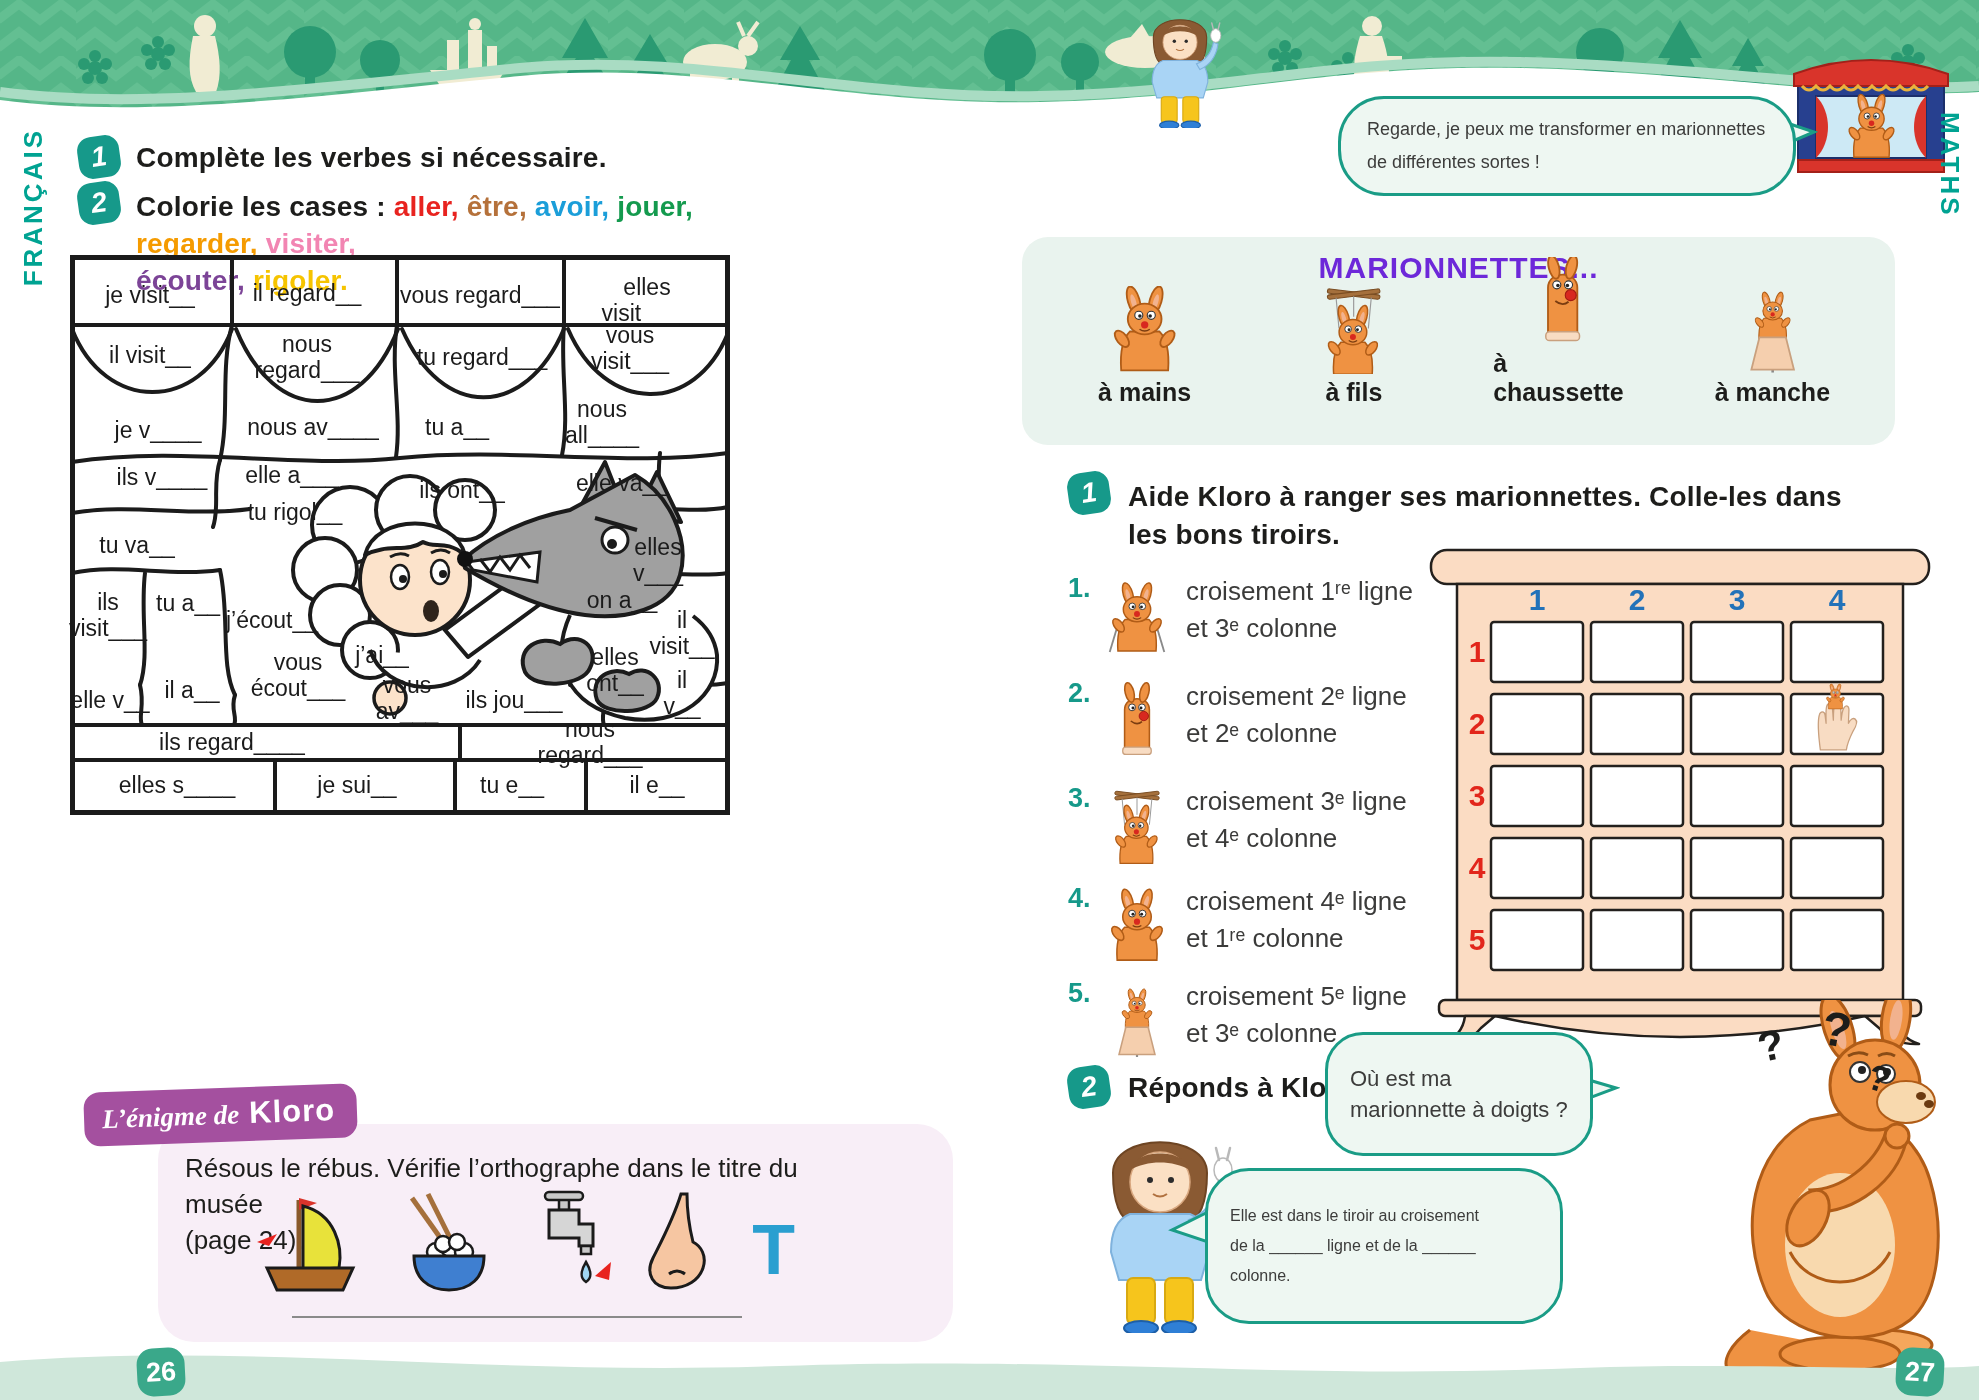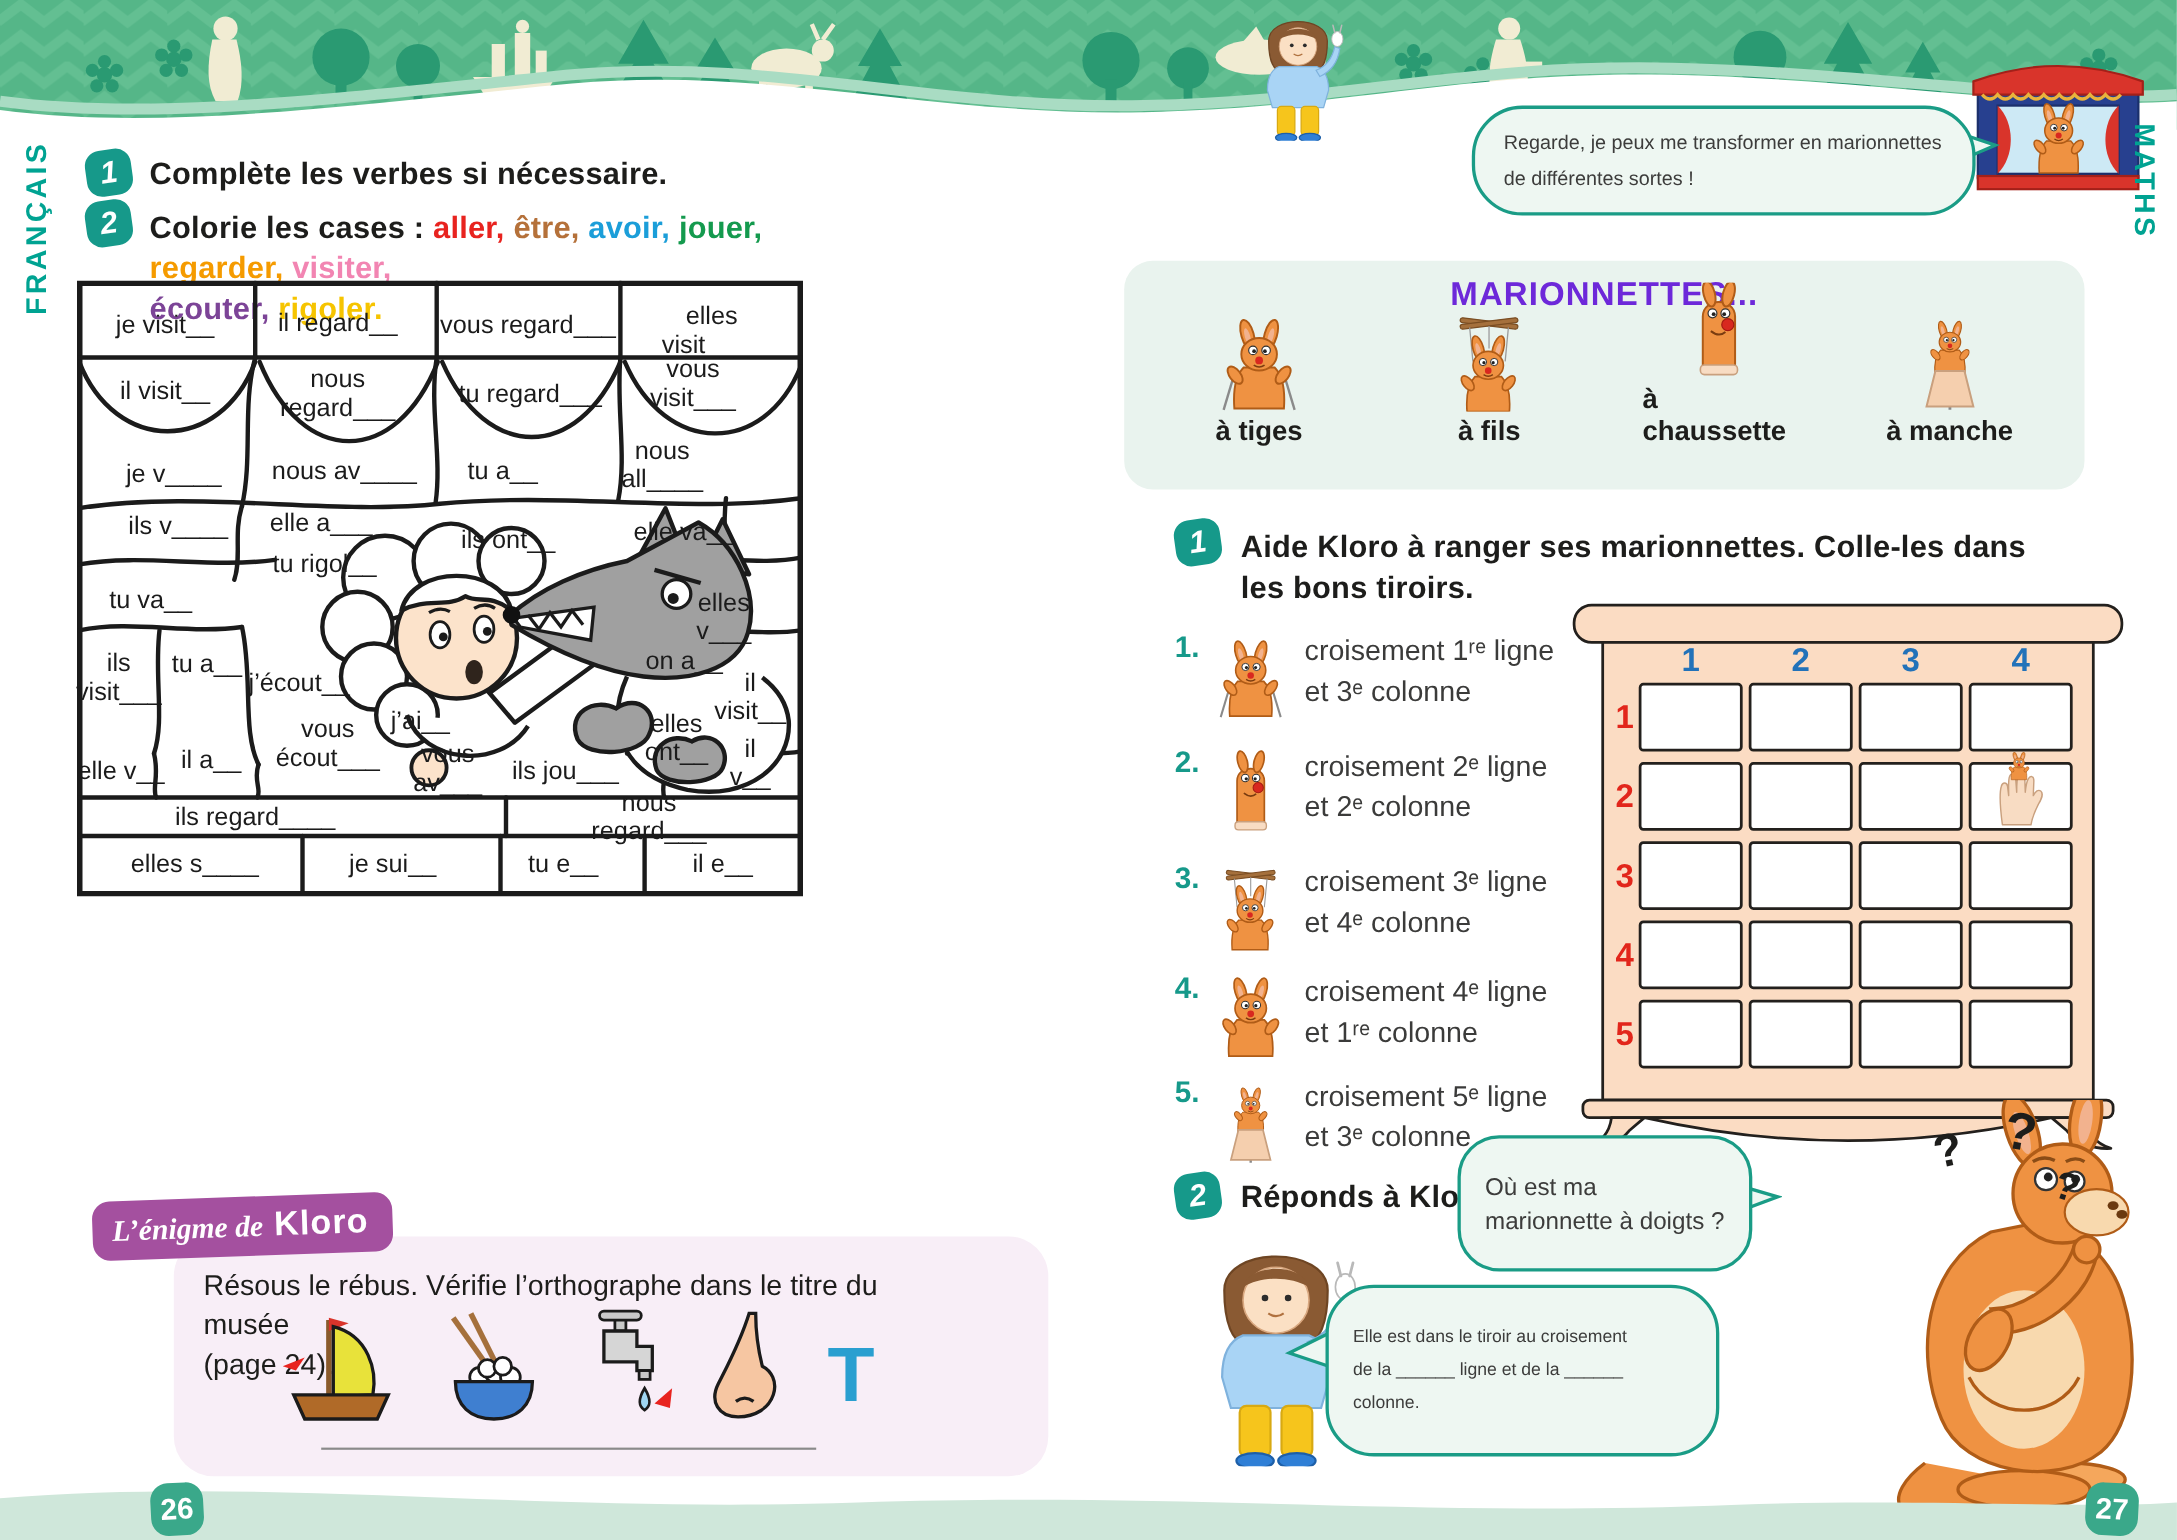--- a/index.html
+++ b/index.html
@@ -457,23 +457,23 @@
   </div>
   <svg class="abs" style="left:1782px;top:118px" width="36" height="30">
     <path d="M2,4 L32,14 L4,26 Z" fill="#eef7f2" stroke="#1a9c86" stroke-width="3"></path>
   </svg>
 
   <div class="abs" id="mar-box">
     <div id="mar-title">MARIONNETTES...</div>
     <div id="mar-row">
       <div class="mar-item">
         <svg viewBox="0 0 100 120">
-            <use href="#sym-tiges"></use>
+            <use href="#sym-kroo"></use>
           </svg>
-        <div class="mar-label">à tiges</div>
+        <div class="mar-label">à mains</div>
       </div>
       <div class="mar-item">
         <svg viewBox="0 0 100 120">
             <use href="#sym-fils"></use>
           </svg>
         <div class="mar-label">à fils</div>
       </div>
       <div class="mar-item">
         <svg viewBox="0 0 100 120">
             <use href="#sym-chaussette"></use>

